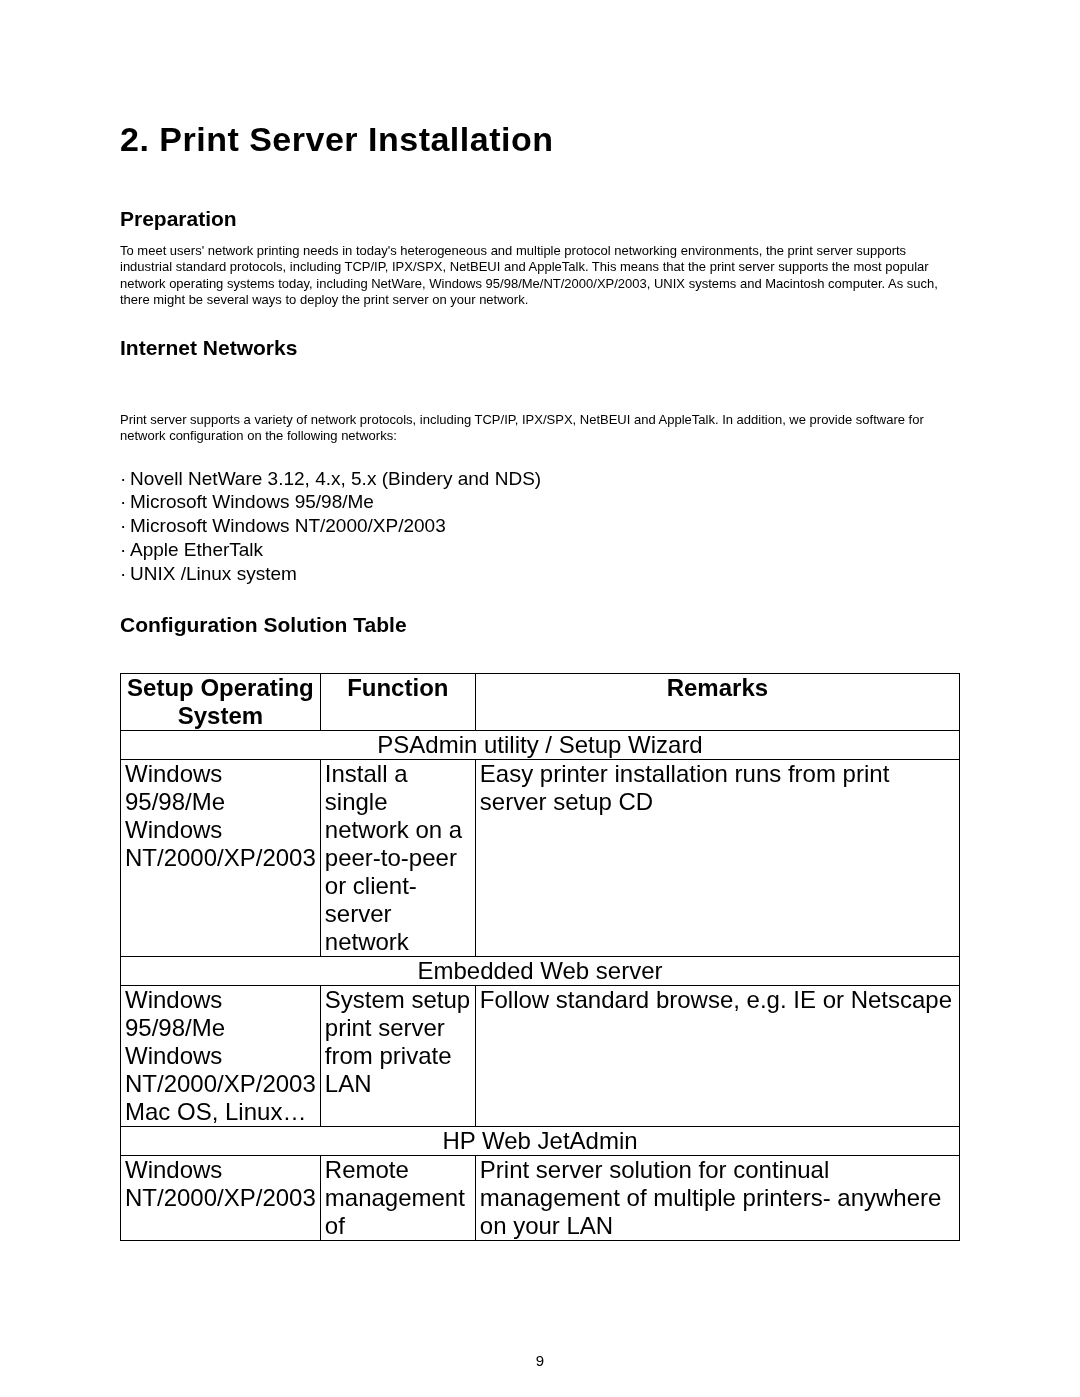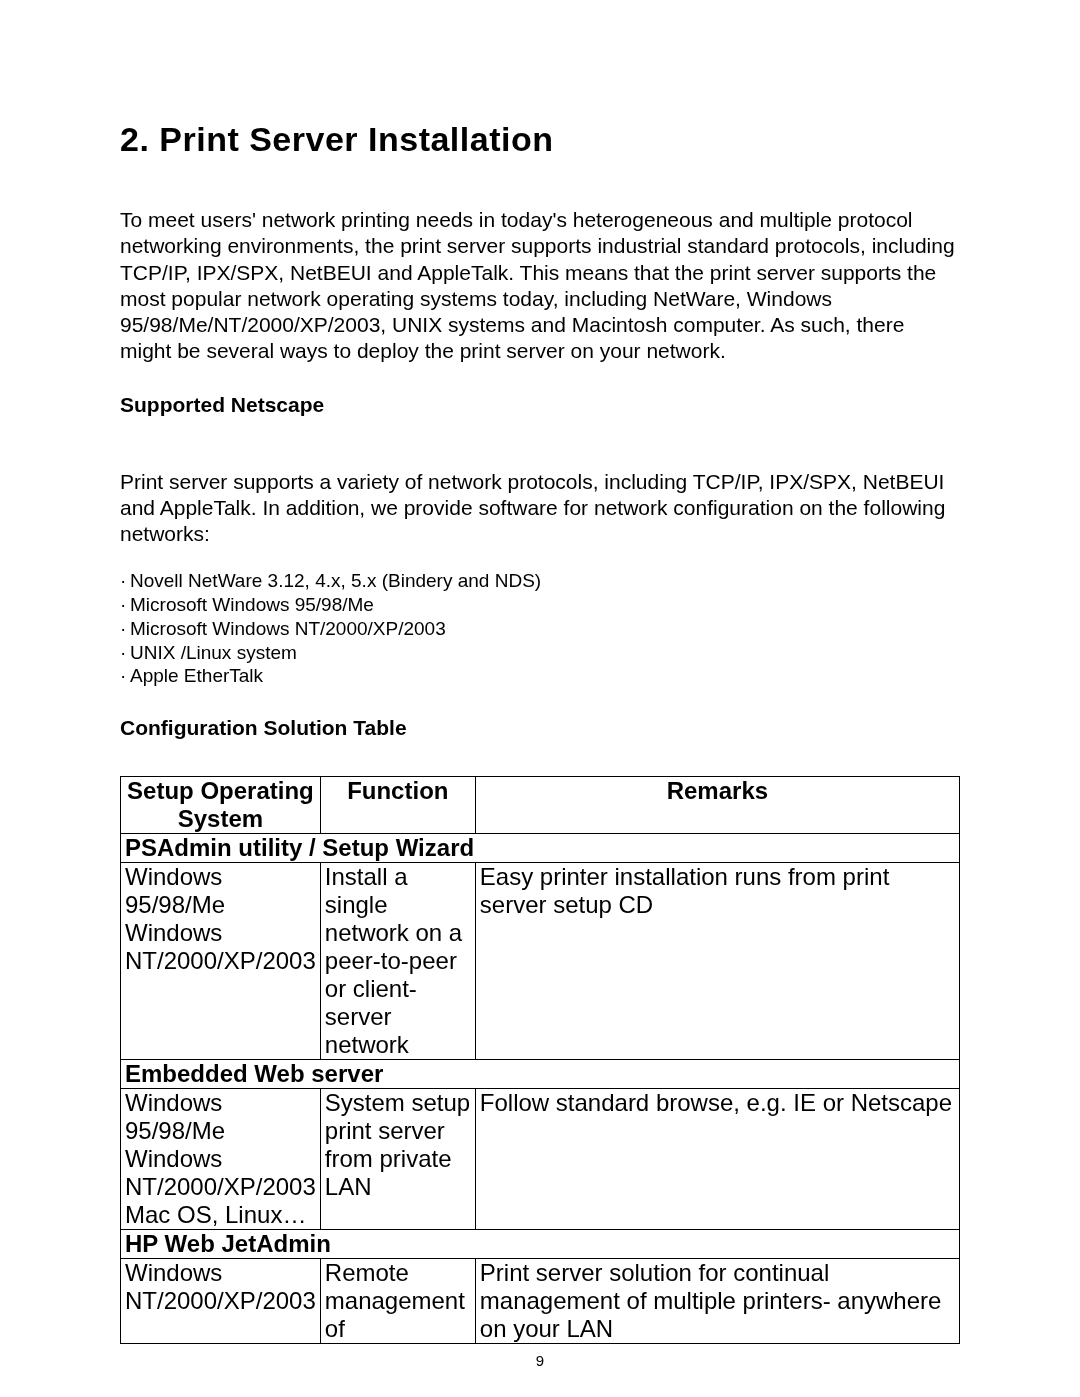--- a/index.html
+++ b/index.html
@@ -24,21 +24,21 @@
   }
   h2.section {
     font-size: 21px;
     font-weight: bold;
     margin: 0 0 12px 0;
   }
   h2.section.gap-top {
     margin-top: 28px;
   }
   p.body {
-    font-size: 21px;
+    font-size: 13px;
     line-height: 1.25;
     margin: 0 0 22px 0;
   }
   .net-list {
     font-size: 19px;
     line-height: 1.25;
     margin: 0 0 26px 0;
   }
   .net-list div::before {
     content: "·";
@@ -55,21 +55,22 @@
     border: 1px solid #000;
     padding: 0 4px;
     vertical-align: top;
     text-align: left;
   }
   table.cfg th {
     font-weight: bold;
     text-align: center;
   }
   table.cfg td.group {
-    font-weight: bold;
+    font-weight: normal;
+    text-align: center;
   }
   .col-os   { width: 170px; }
   .col-func { width: 155px; }
   .page-number {
     position: absolute;
     bottom: 28px;
     width: 100%;
     left: 0;
     text-align: center;
     font-size: 15px;
@@ -78,32 +79,33 @@
     height: 40px;
   }
 </style>
 </head>
 <body>
 
 <div class="page">
 
   <h1 class="chapter">2. Print Server Installation</h1>
 
+  <h2 class="section">Preparation</h2>
   <p class="body">To meet users' network printing needs in today's heterogeneous and multiple protocol networking environments, the print server supports industrial standard protocols, including TCP/IP, IPX/SPX, NetBEUI and AppleTalk. This means that the print server supports the most popular network operating systems today, including NetWare, Windows 95/98/Me/NT/2000/XP/2003, UNIX systems and Macintosh computer. As such, there might be several ways to deploy the print server on your network.</p>
 
-  <h2 class="section gap-top">Supported Netscape</h2>
+  <h2 class="section gap-top">Internet Networks</h2>
   <div class="spacer-after-heading"></div>
   <p class="body">Print server supports a variety of network protocols, including TCP/IP, IPX/SPX, NetBEUI and AppleTalk. In addition, we provide software for network configuration on the following networks:</p>
 
   <div class="net-list">
     <div>Novell NetWare 3.12, 4.x, 5.x (Bindery and NDS)</div>
     <div>Microsoft Windows 95/98/Me</div>
     <div>Microsoft Windows NT/2000/XP/2003</div>
+    <div>Apple EtherTalk</div>
     <div>UNIX /Linux system</div>
-    <div>Apple EtherTalk</div>
   </div>
 
   <h2 class="section gap-top">Configuration Solution Table</h2>
 
   <table class="cfg">
     <colgroup>
       <col class="col-os">
       <col class="col-func">
       <col>
     </colgroup>

